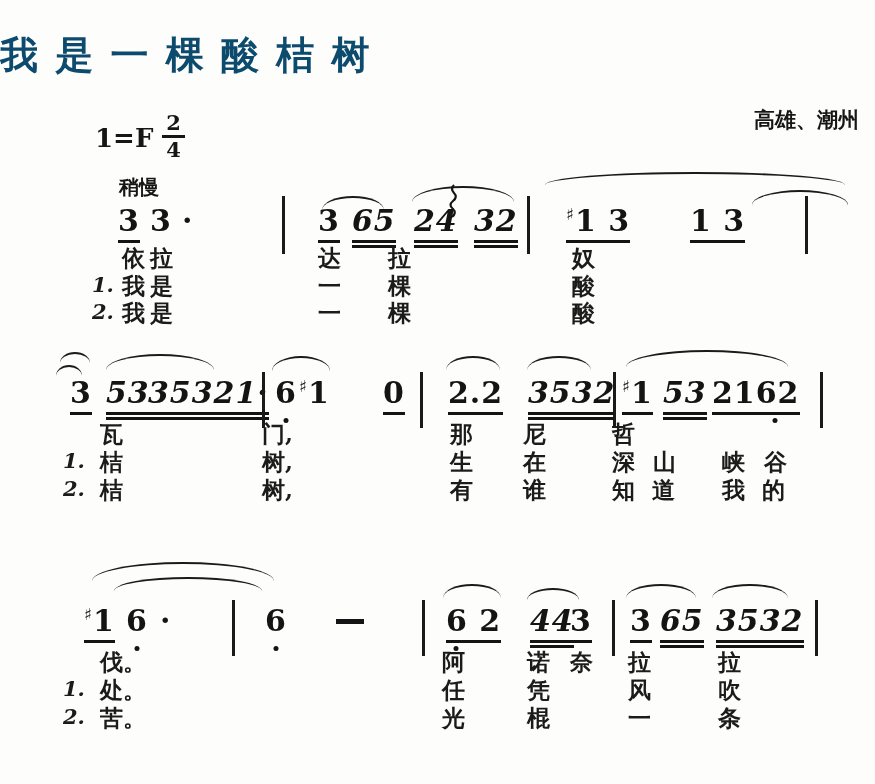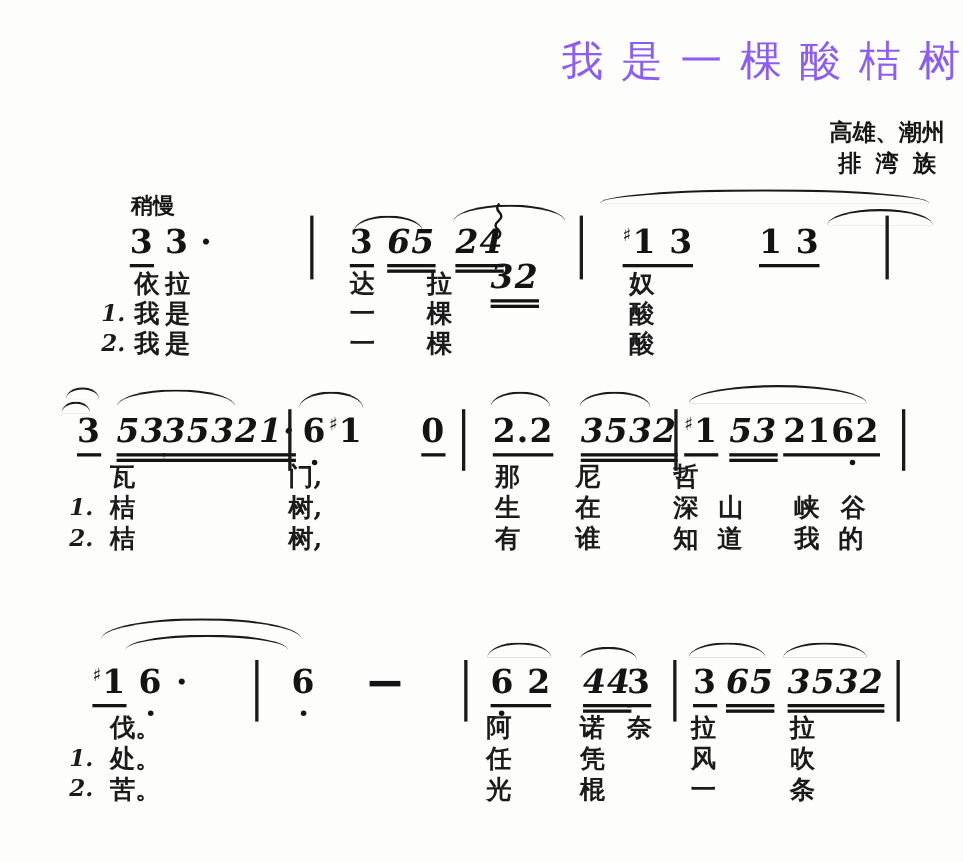--- a/index.html
+++ b/index.html
@@ -7,22 +7,22 @@
     width:875px;height:784px;
     background:#e9e9e7;
     font-family:"DejaVu Serif","Liberation Serif",serif;
   }
   .page{
     position:relative;width:875px;height:784px;
     background:#fdfdfb;color:#161616;overflow:hidden;
   }
   .title{
     position:absolute;left:0;right:0;top:30px;margin:0;
-    text-align:right;font-size:38px;font-weight:normal;
-    letter-spacing:2px;color:#8b5cf6;
+    text-align:left;font-size:38px;font-weight:bold;
+    letter-spacing:2px;color:#0c4a6e;
   }
   .keysig{
     position:absolute;left:95px;top:114px;
     display:flex;align-items:center;
     font-size:26px;font-weight:bold;
   }
   .frac{display:inline-block;margin-left:9px;margin-top:-2px;text-align:center;
     font-size:21px;font-weight:bold;line-height:1.05;}
   .frac .num{display:block;border-bottom:3px solid #161616;padding:0 4px 1px;}
   .frac .den{display:block;padding-top:1px;}
@@ -62,36 +62,42 @@
     position:absolute;font-size:21px;font-weight:bold;font-style:italic;
     line-height:1;color:#1b1b1b;
   }
 </style>
 </head>
 <body>
 
 <div class="page">
   <h1 class="title">我 是 一 棵 酸 桔 树</h1>
 
+  <div class="keysig">
+    <span>1=F</span>
+    <span class="frac">
+      <span class="num">2</span>
+      <span class="den">4</span>
+    </span>
+  </div>
 
   <div class="region">
     <div class="r1">高雄、潮州</div>
-    <div class="r2">排湾族</div>
   </div>
 
   <div class="tempo">稍慢</div>
 
   <div id="score">
       <div class="note u1" style="left: 118px; top: 206px;">3</div>
       <div class="note" style="left: 150px; top: 206px;">3</div>
       <div class="note" style="left: 182px; top: 206px;">·</div>
       <div class="note u1" style="left: 318px; top: 206px;">3</div>
       <div class="note u2" style="left: 352px; top: 206px;">65</div>
       <div class="note u2" style="left: 414px; top: 206px;">24</div>
-      <div class="note u2" style="left: 446px; top: 206px; margin-top: 32px;">32</div>
+      <div class="note u2" style="left: 474px; top: 206px;">32</div>
       <div class="note u1" style="left: 566px; top: 206px;"><span class="sharp">♯</span>1 3</div>
       <div class="note u1" style="left: 690px; top: 206px;">1 3</div>
       <div class="bar" style="left: 282px; top: 196px; height: 58px;"></div>
       <div class="bar" style="left: 527px; top: 196px; height: 58px;"></div>
       <div class="bar" style="left: 805px; top: 196px; height: 58px;"></div>
       <div class="slur" style="left: 322px; top: 196px; width: 62px; height: 12px;"></div>
       <div class="slur" style="left: 412px; top: 186px; width: 102px; height: 14px;"></div>
       <div class="slur" style="left: 545px; top: 172px; width: 300px; height: 11px;"></div>
       <div class="slur" style="left: 752px; top: 190px; width: 96px; height: 13px;"></div>
       <div class="orn" style="left: 446px; top: 184px;"><svg width="14" height="34" viewBox="0 0 14 34">

